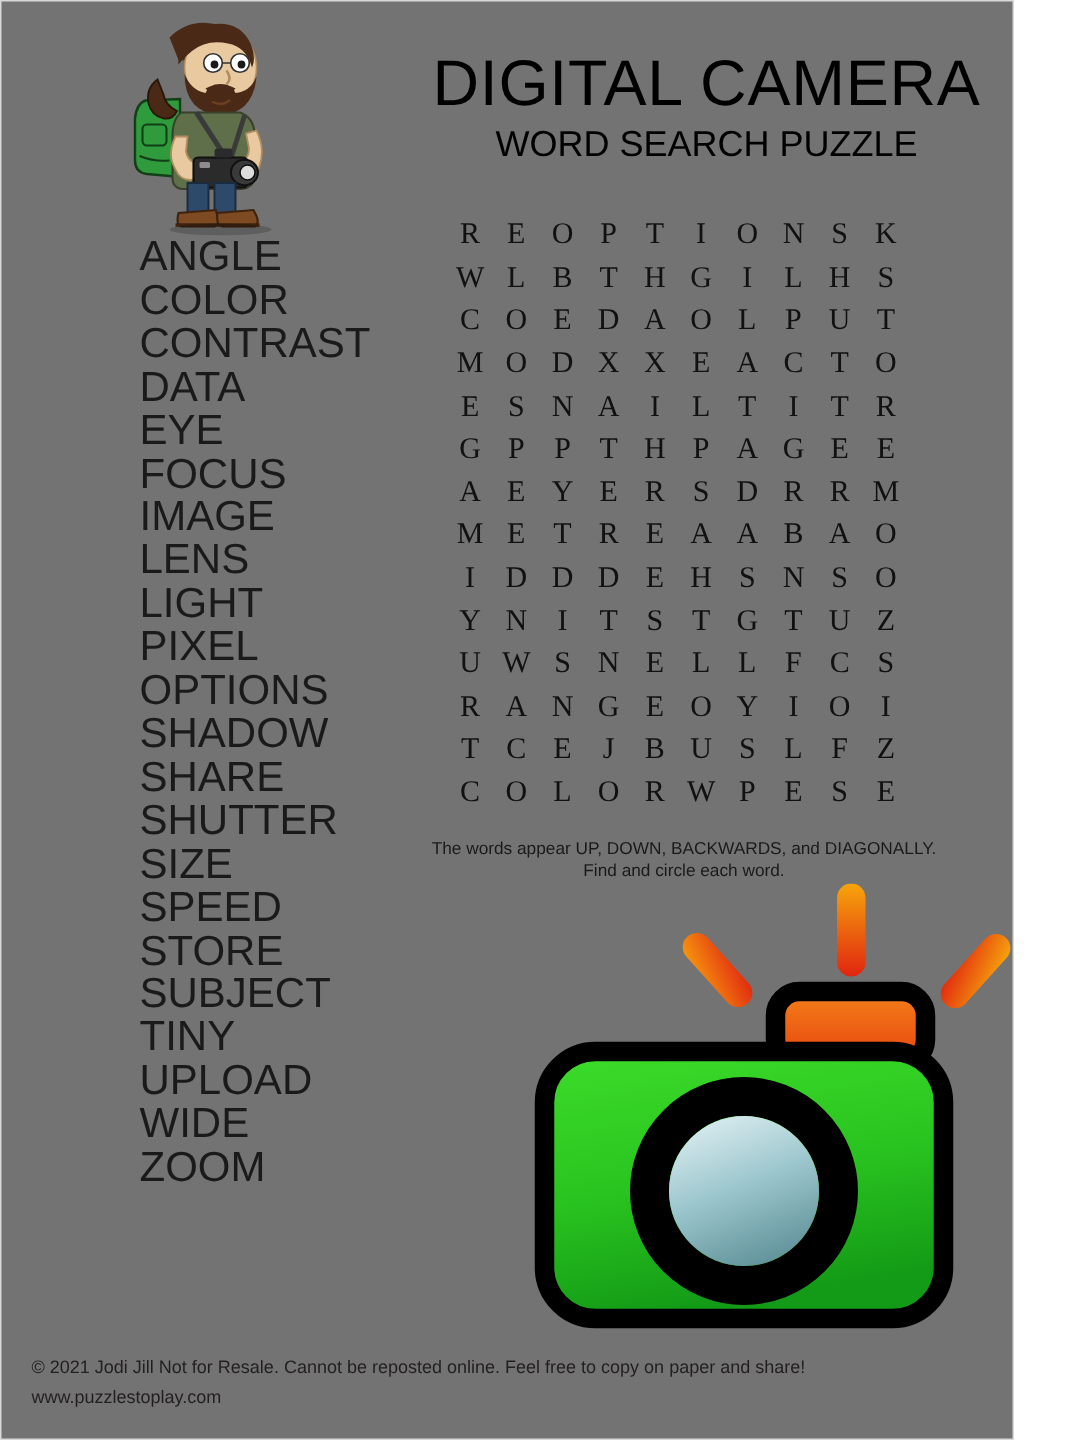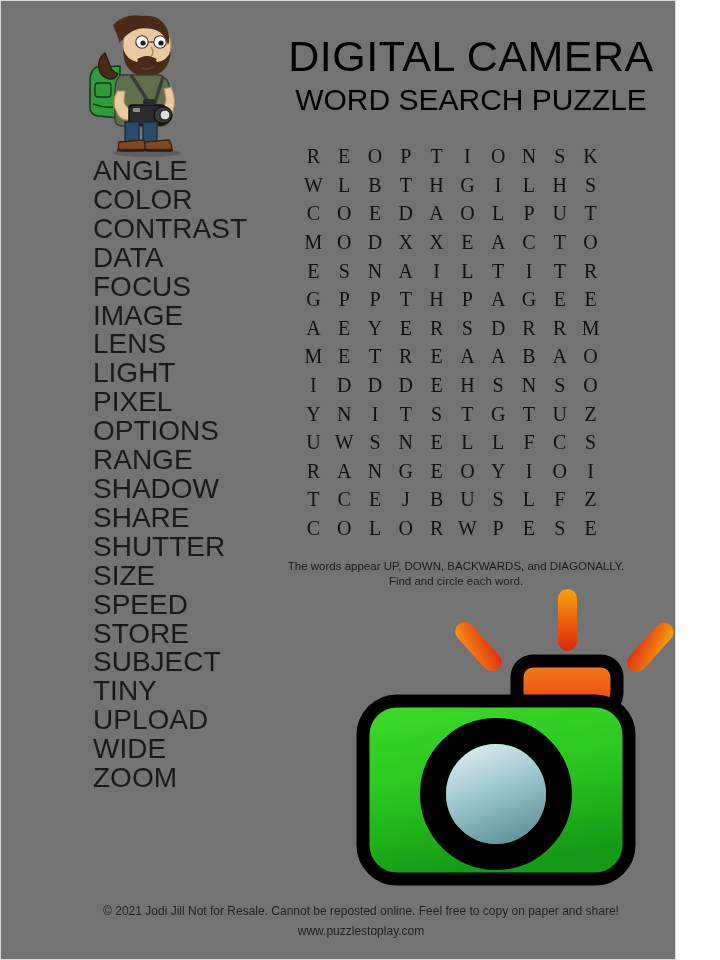--- a/index.html
+++ b/index.html
@@ -38,21 +38,21 @@
     text-align: center;
   }
   #main-title {
     font-size: 43px;
     letter-spacing: 0.5px;
     color: #000000;
     line-height: 1.08;
     font-weight: 400;
   }
   #sub-title {
-    font-size: 30px;
+    font-size: 24px;
     color: #000000;
     margin-top: 4px;
     font-weight: 400;
   }
 
   
   #word-list {
     position: absolute;
     left: 92px;
     top: 156px;
@@ -107,21 +107,20 @@
     width: 360px;
     height: 300px;
   }
 
   
   #footer {
     position: absolute;
     left: 20px;
     top: 900px;
     width: 680px;
-    text-align: center;
     font-size: 12px;
     color: #231f20;
     line-height: 20px;
   }
   #footer .line2 { display: block; }
 </style>
 </head>
 <body>
 
 <div id="page">
@@ -182,27 +181,27 @@
   <div id="title-block">
     <div id="main-title">DIGITAL CAMERA</div>
     <div id="sub-title">WORD SEARCH PUZZLE</div>
   </div>
 
   <div id="word-list">
       <div class="word-item">ANGLE</div>
       <div class="word-item">COLOR</div>
       <div class="word-item">CONTRAST</div>
       <div class="word-item">DATA</div>
+      <div class="word-item">EYE</div>
       <div class="word-item">FOCUS</div>
       <div class="word-item">IMAGE</div>
       <div class="word-item">LENS</div>
       <div class="word-item">LIGHT</div>
       <div class="word-item">PIXEL</div>
       <div class="word-item">OPTIONS</div>
-      <div class="word-item">RANGE</div>
       <div class="word-item">SHADOW</div>
       <div class="word-item">SHARE</div>
       <div class="word-item">SHUTTER</div>
       <div class="word-item">SIZE</div>
       <div class="word-item">SPEED</div>
       <div class="word-item">STORE</div>
       <div class="word-item">SUBJECT</div>
       <div class="word-item">TINY</div>
       <div class="word-item">UPLOAD</div>
       <div class="word-item">WIDE</div>

